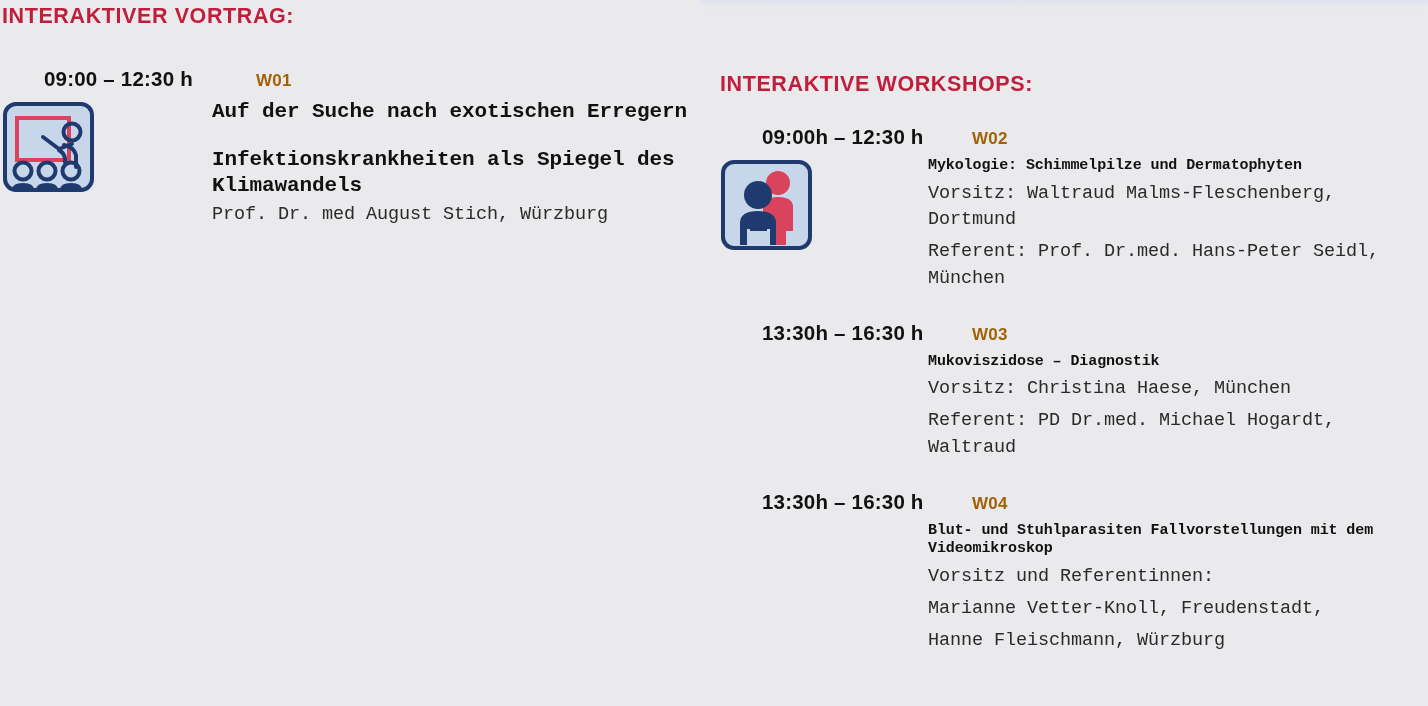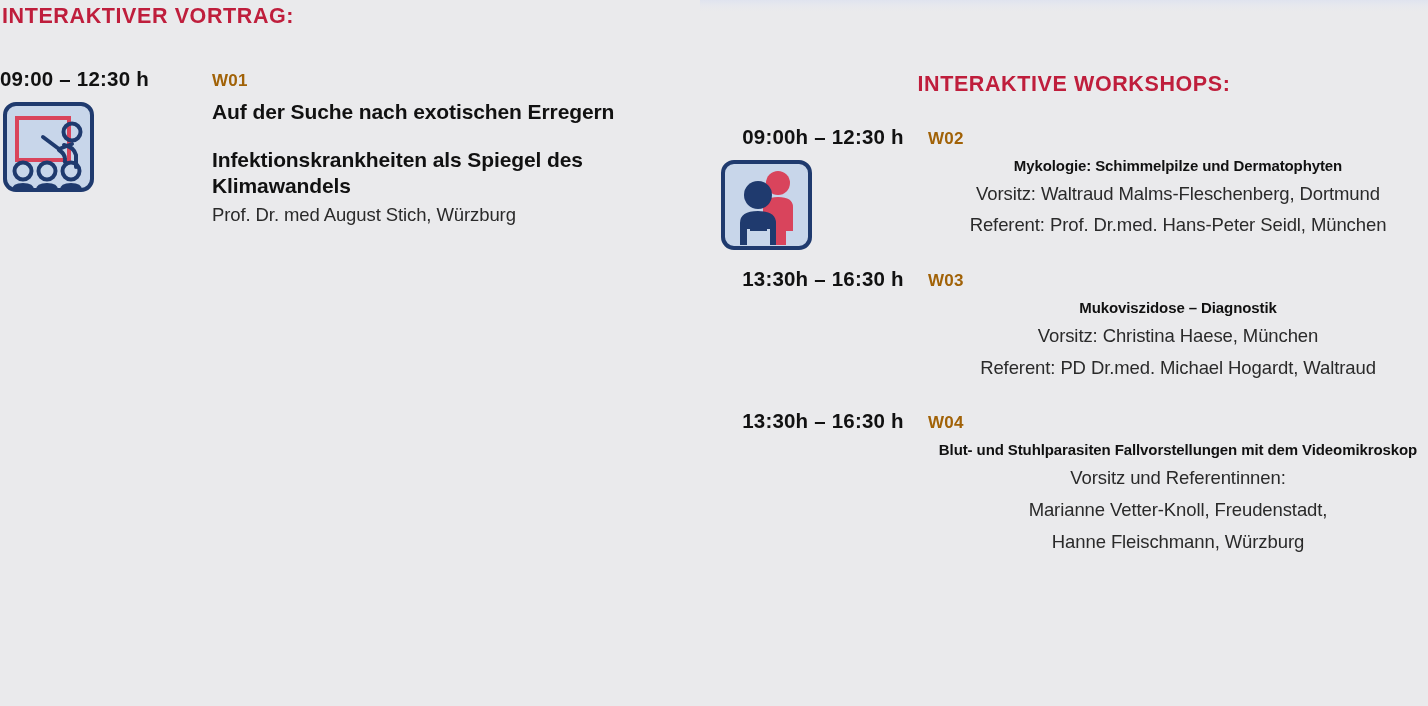--- a/index.html
+++ b/index.html
@@ -31,21 +31,21 @@
 
   .page {
     position: relative;
     width: 1428px;
     height: 606px;
   }
 
   .column { position: absolute; }
 
   .col-left  { left: 0px;   top: 0px;  width: 690px; }
-  .col-right { left: 718px; top: 72px; width: 710px; text-align: center; }
+  .col-right { left: 718px; top: 72px; width: 710px; }
 
   .section-heading {
     color: #bf1e3c;
     font-weight: bold;
     font-size: 21.5px;
     letter-spacing: 0.6px;
     white-space: nowrap;
   }
 
   .col-left .section-heading  { margin: 4px 0 0 2px; }
@@ -55,20 +55,21 @@
   .slot { position: relative; display: block; }
 
   .col-left  .slot { margin-top: 38px; }
   .col-right .slot:first-of-type { margin-top: 34px; }
   .col-right .slot { margin-top: 28px; }
 
   .slot-head {
     display: flex;
     align-items: baseline;
     white-space: nowrap;
+    padding-left: 44px;
   }
 
   .time {
     font-weight: bold;
     font-size: 20.5px;
     color: #111;
     letter-spacing: 0.2px;
   }
 
   .col-left .time  { width: 212px; }
@@ -89,21 +90,21 @@
   .col-left .icon-wrap  { position: absolute; left: 2px;  top: 34px; }
   .col-right .icon-wrap { position: absolute; left: 2px;  top: 34px; }
 
   
   .entries {
     margin-left: 212px;
     padding-top: 2px;
   }
   .col-right .entries { margin-left: 210px; }
 
-  .entry { margin-top: 22px; }
+  .entry { margin-top: 22px; font-family: Liberation Mono, monospace; }
   .entry:first-child { margin-top: 6px; }
 
   .entry-title {
     font-weight: bold;
     font-size: 21px;
     line-height: 1.24;
     color: #111;
     letter-spacing: -0.1px;
   }
 

